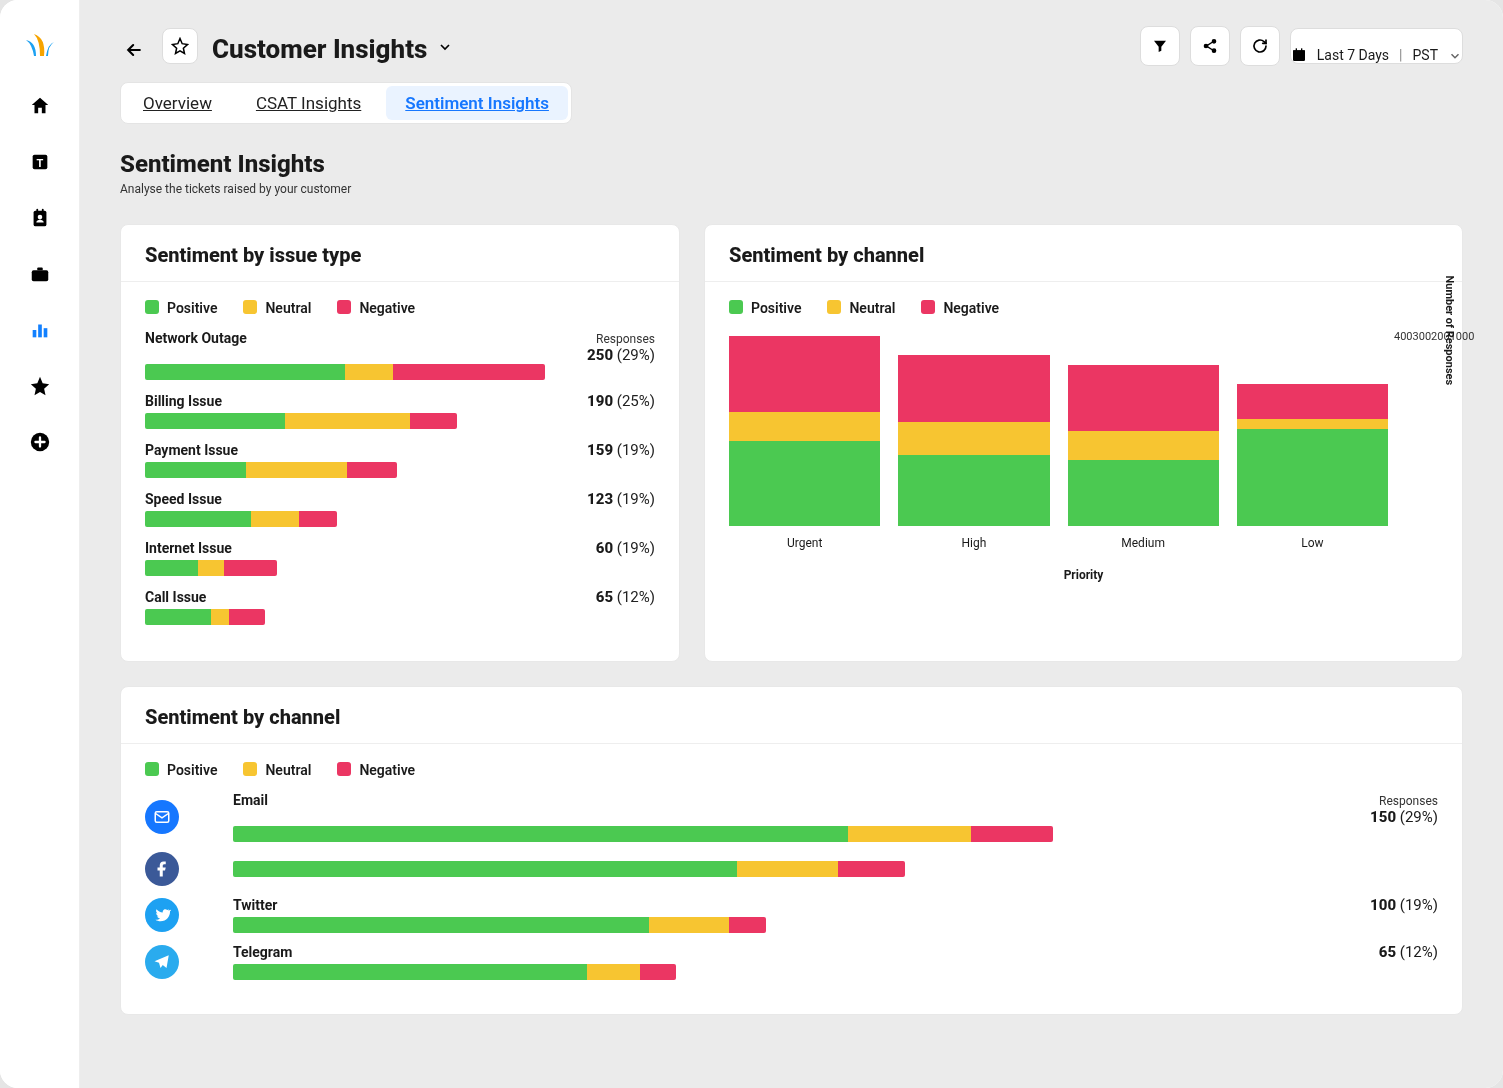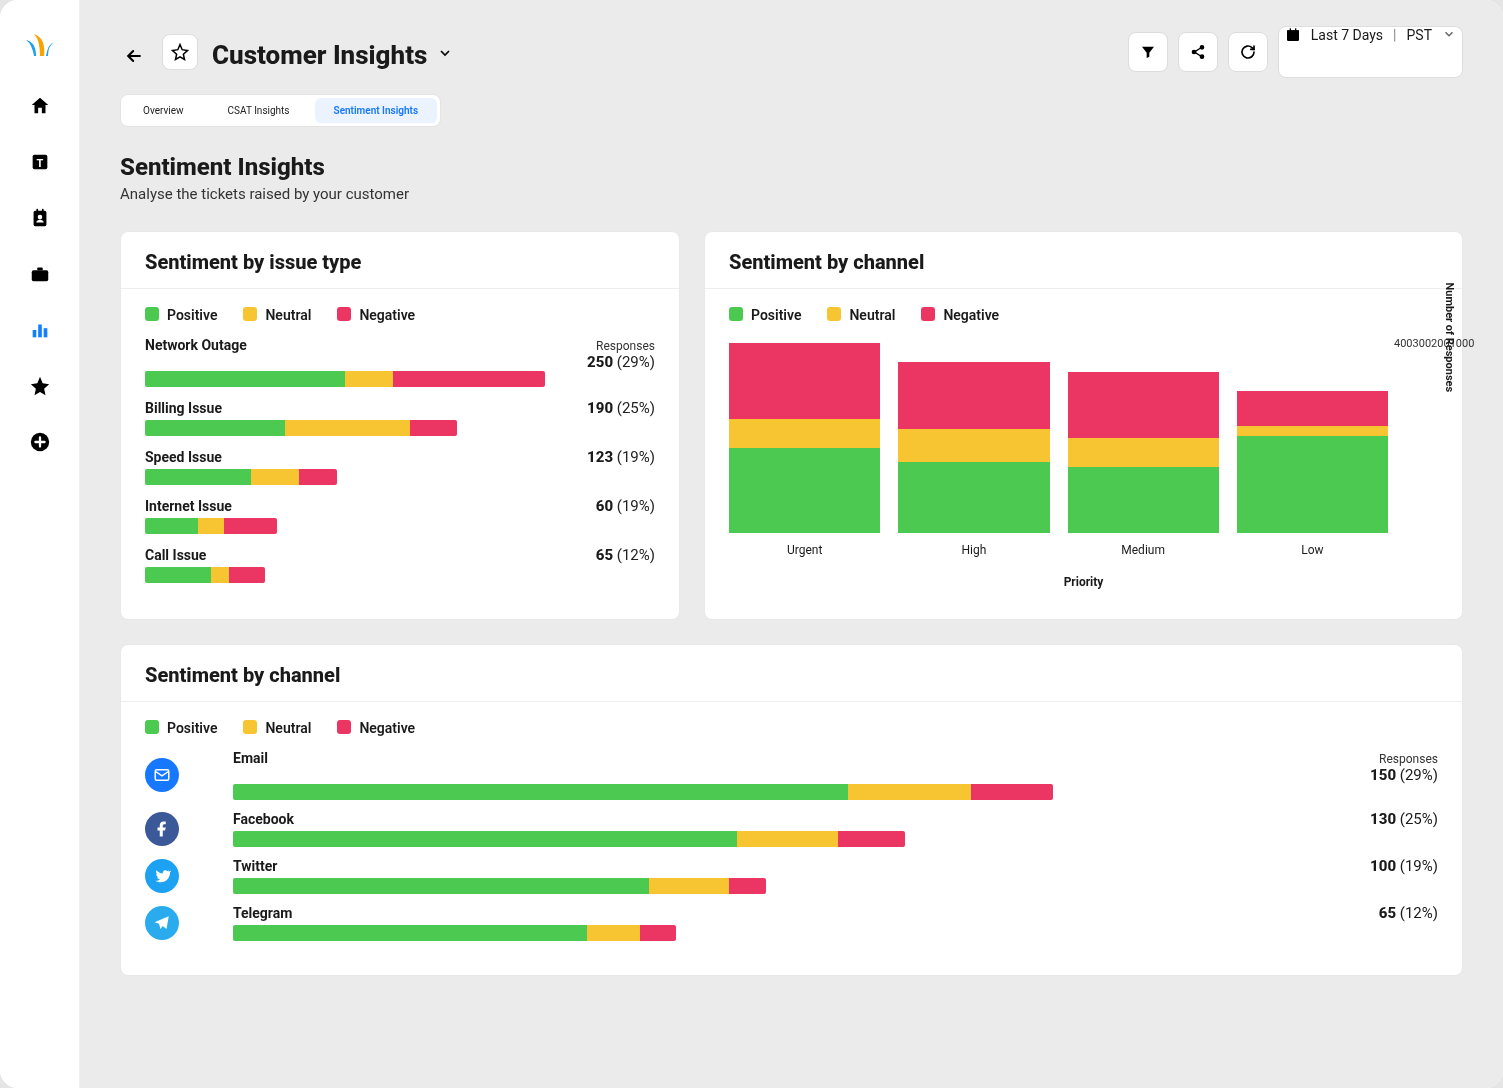--- a/index.html
+++ b/index.html
@@ -12,27 +12,27 @@
   .main { flex:1; background:#ebebeb; overflow-y:auto; padding: 26px 40px 40px 40px; }
   .topbar { display:flex; align-items:center; justify-content:space-between; margin-bottom: 16px; }
   .top-left { display:flex; align-items:flex-end; gap:14px; }
   .back-btn { width:28px; height:28px; display:flex; align-items:center; justify-content:center; cursor:pointer; }
   .star-btn { width:36px; height:36px; background:#fff; border:1px solid #ddd; border-radius:8px; display:flex; align-items:center; justify-content:center; cursor:pointer; }
   .title-wrap { display:flex; align-items:center; gap:10px; }
   .page-title { font-size:26px; font-weight:800; }
   .title-chevron { cursor:pointer; }
   .top-right { display:flex; align-items:center; gap:10px; }
   .icon-btn { width:40px; height:40px; background:#fff; border:1px solid #ddd; border-radius:8px; display:flex; align-items:center; justify-content:center; cursor:pointer; }
-  .date-btn { height:52px; background:#fff; border:1px solid #ddd; border-radius:8px; display:flex; align-items:flex-start; padding:0 6px; gap:10px; cursor:pointer; font-size:14px; }
+  .date-btn { height:36px; background:#fff; border:1px solid #ddd; border-radius:8px; display:flex; align-items:flex-end; padding:0 0; gap:10px; cursor:pointer; font-size:14px; }
   .date-sep { color:#888; }
   .tabs { display:inline-flex; background:#fff; border-radius:8px; border:1px solid #e4e4e4; overflow:hidden; margin-bottom:26px; }
-  .tab { padding:10px 22px; font-size:10px; cursor:pointer; color:#222; }
+  .tab { padding:10px 22px; font-size:17px; cursor:pointer; color:#222;text-decoration:underline; }
   .tab.active { background:#eaf3ff; color:#1677ff; font-weight:600; border-radius:6px; margin:3px; padding:7px 19px; }
   .section-title { font-size:24px; font-weight:800; margin-bottom:4px; }
-  .section-sub { font-size:15px; color:#333; margin-bottom:28px; }
+  .section-sub { font-size:12px; color:#333; margin-bottom:28px; }
   .cards-row { display:flex; gap:24px; margin-bottom:24px; }
   .card { background:#fff; border-radius:8px; border:1px solid #e8e8e8; padding:0; }
   .card-header { padding:18px 24px 14px 24px; border-bottom:1px solid #eee; }
   .card-title { font-size:20px; font-weight:800; }
   .card-body { padding:18px 24px 24px 24px; }
   .legend { display:flex; gap:26px; margin-bottom:14px; align-items:center; }
   .legend-item { display:flex; align-items:flex-start; gap:8px; font-size:14px; font-weight:600; }
   .swatch { width:14px; height:14px; border-radius:3px; }
   .issue-row { margin-bottom:12px; }
   .issue-head { display:flex; justify-content:space-between; align-items:baseline; }
@@ -233,20 +233,33 @@
                 <div class="issue-bars-wrap">
                   <div class="hbar" style="width:312px">
                     <div class="hseg" style="background:#4bc951;width:45%"></div>
                     <div class="hseg" style="background:#f7c531;width:40%"></div>
                     <div class="hseg" style="background:#eb3663;width:15%"></div>
                   </div>
                 </div>
               </div>
               <div class="issue-row">
                 <div class="issue-head">
+                  <div class="issue-name">Payment Issue</div>
+                  <div class="issue-val"><span class="num">159</span> <span class="pct">(19%)</span></div>
+                </div>
+                <div class="issue-bars-wrap">
+                  <div class="hbar" style="width:252px">
+                    <div class="hseg" style="background:#4bc951;width:40%"></div>
+                    <div class="hseg" style="background:#f7c531;width:40%"></div>
+                    <div class="hseg" style="background:#eb3663;width:20%"></div>
+                  </div>
+                </div>
+              </div>
+              <div class="issue-row">
+                <div class="issue-head">
                   <div class="issue-name">Speed Issue</div>
                   <div class="issue-val"><span class="num">123</span> <span class="pct">(19%)</span></div>
                 </div>
                 <div class="issue-bars-wrap">
                   <div class="hbar" style="width:192px">
                     <div class="hseg" style="background:#4bc951;width:55%"></div>
                     <div class="hseg" style="background:#f7c531;width:25%"></div>
                     <div class="hseg" style="background:#eb3663;width:20%"></div>
                   </div>
                 </div>
@@ -392,24 +405,20 @@
                 </div>
               </div>
             </div>
             <div class="channel-row">
               <div class="channel-icon" style="background:#3b5998">
                 <svg width="18" height="18" viewBox="0 0 24 24" fill="#fff">
                   <path d="M13 22v-8h3l1-4h-4V7.5c0-1 .3-2 2-2h2V2h-3c-3 0-5 2-5 5v3H6v4h3v8z"></path>
                 </svg>
               </div>
               <div class="channel-body">
-                <div class="channel-top">
-                  <div class="channel-name">Facebook</div>
-                  <div class="channel-val"><span class="num">130</span> (25%)</div>
-                </div>
                 <div class="hbar" style="width:672.4px">
                   <div class="hseg" style="background:#4bc951;width:75%"></div>
                   <div class="hseg" style="background:#f7c531;width:15%"></div>
                   <div class="hseg" style="background:#eb3663;width:10%"></div>
                 </div>
               </div>
             </div>
             <div class="channel-row">
               <div class="channel-icon" style="background:#1da1f2">
                 <svg width="18" height="18" viewBox="0 0 24 24" fill="#fff">

